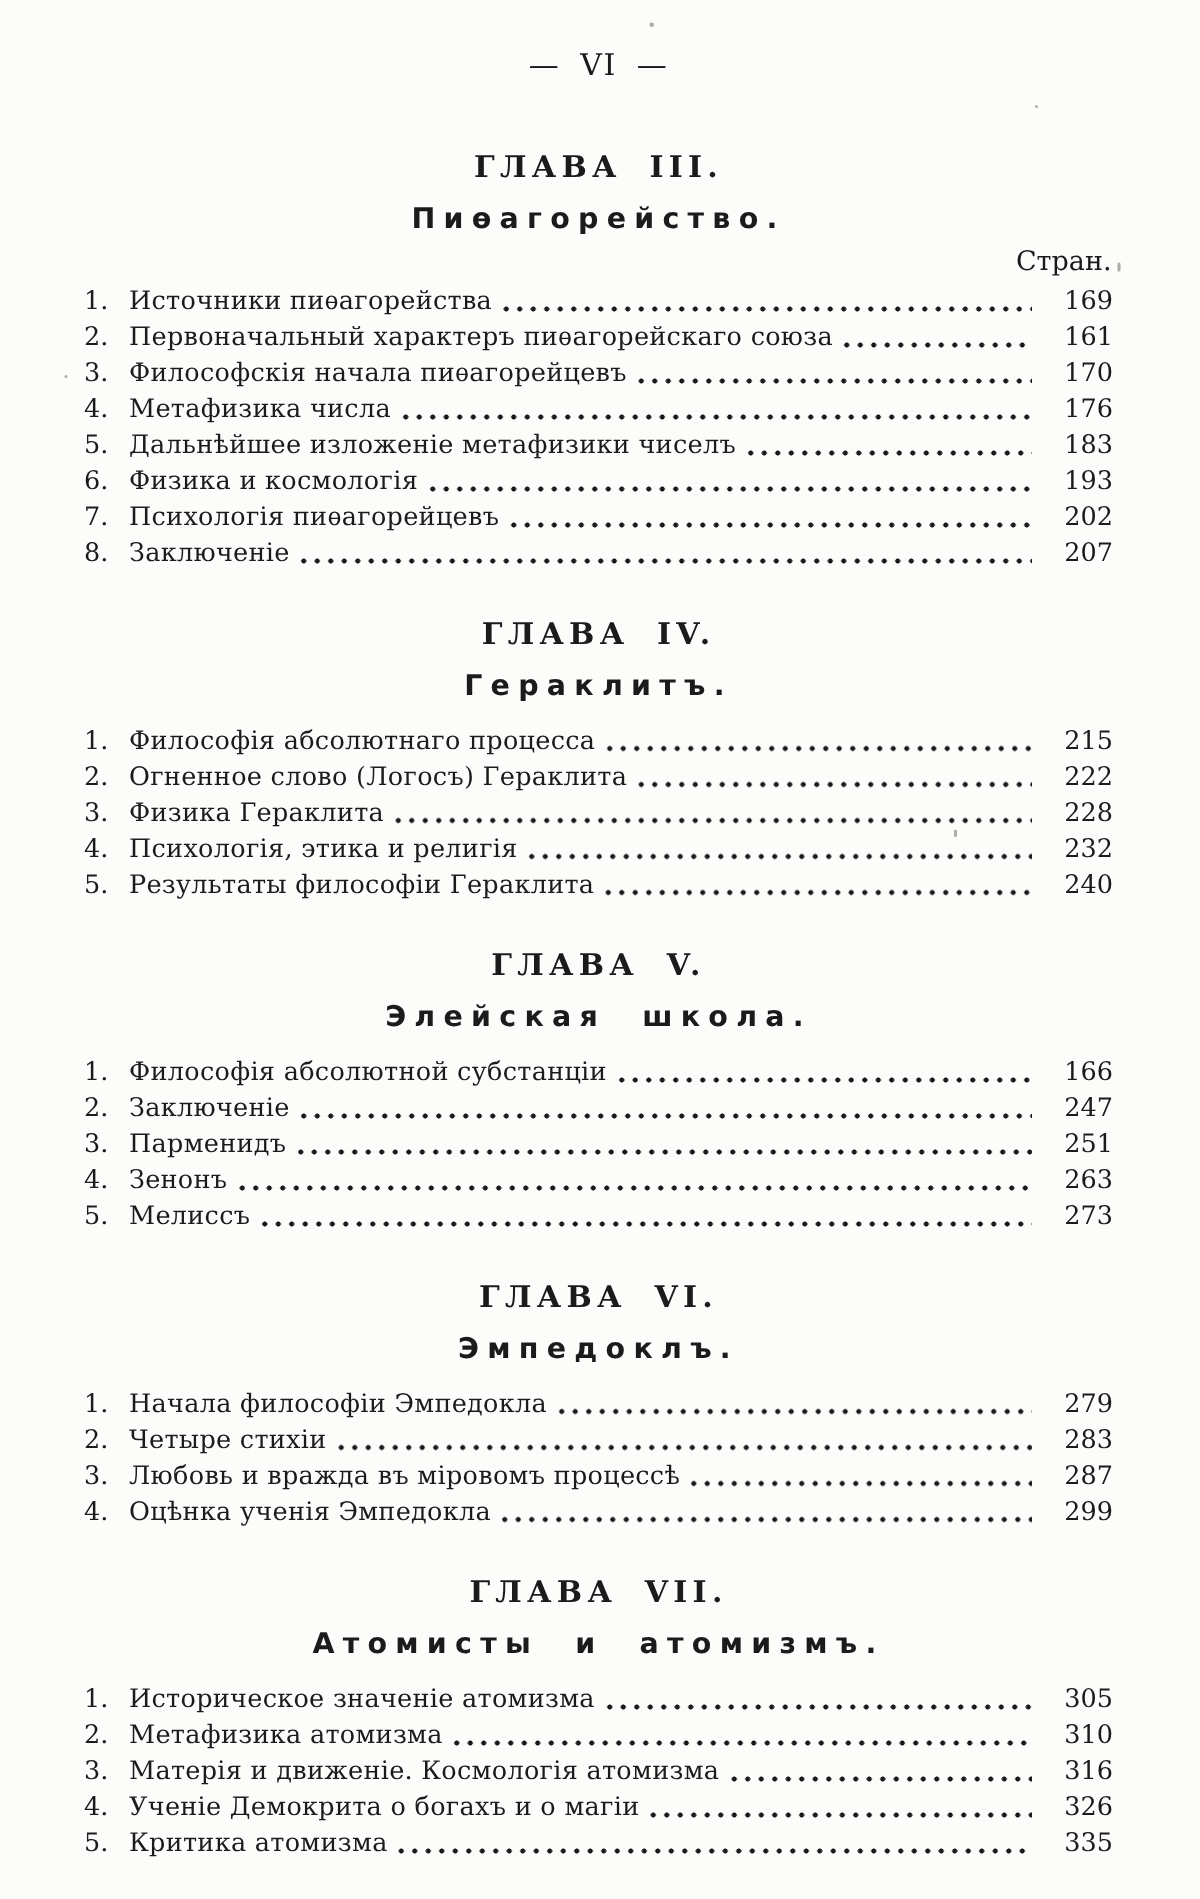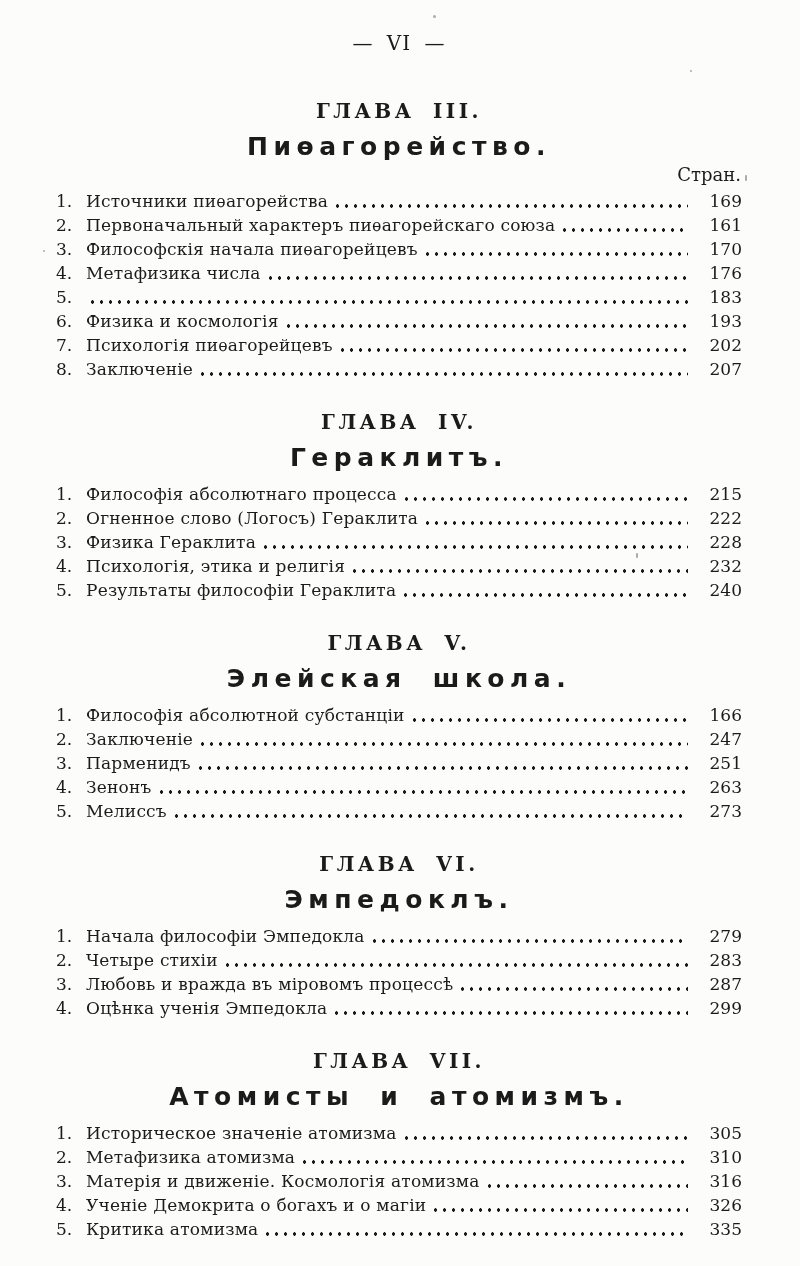--- a/index.html
+++ b/index.html
@@ -36,21 +36,21 @@
     font-size: 20px;
     font-weight: 700;
     letter-spacing: 3.5px;
     word-spacing: 8px;
     line-height: 26px;
     font-family: "DejaVu Serif", "Liberation Serif", serif;
   }
   .chapter-subtitle {
     margin: 10px 0 0 0;
     text-align: center;
-    font-size: 25px;
+    font-size: 19px;
     font-weight: 700;
     letter-spacing: 5.5px;
     word-spacing: 12px;
     line-height: 25px;
     font-family: "DejaVu Sans", "Liberation Sans", sans-serif;
   }
   .col-header {
     margin-top: 4px;
     text-align: right;
     font-size: 18px;
@@ -137,20 +137,21 @@
 
   <div class="row">
     <span class="num">4.</span>
     <span class="title">Метафизика числа</span>
     <span class="dots"></span>
     <span class="pagenum">176</span>
   </div>
 
   <div class="row">
     <span class="num">5.</span>
+    <span class="title">Дальнѣйшее изложеніе метафизики чиселъ</span>
     <span class="dots"></span>
     <span class="pagenum">183</span>
   </div>
 
   <div class="row">
     <span class="num">6.</span>
     <span class="title">Физика и космологія</span>
     <span class="dots"></span>
     <span class="pagenum">193</span>
   </div>

